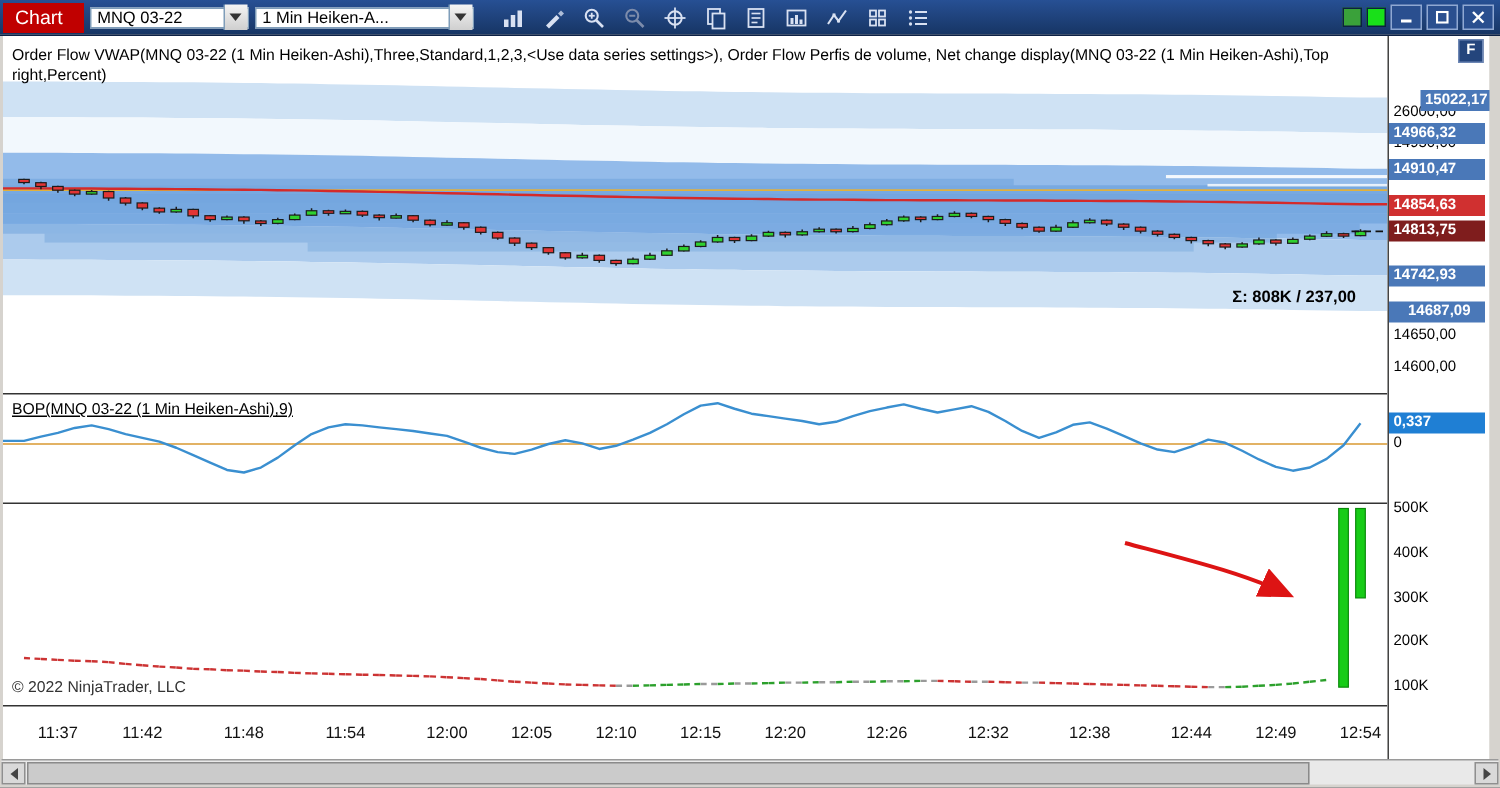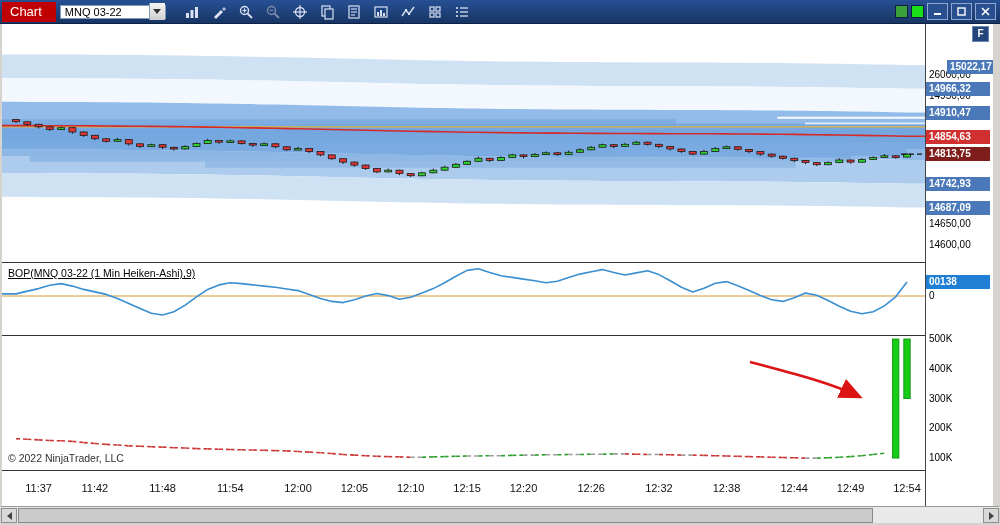--- a/index.html
+++ b/index.html
@@ -56,20 +56,26 @@
   <div class="titlebar">
     <div class="chart-btn">Chart</div>
 
     <div class="combo c1">
       <span class="combo-text">MNQ 03-22</span>
       <span class="combo-btn">
           <i class="tri-down"></i>
         </span>
     </div>
 
+    <div class="combo c2">
+      <span class="combo-text">1 Min Heiken-A...</span>
+      <span class="combo-btn">
+          <i class="tri-down"></i>
+        </span>
+    </div>
 
     <div class="tools">
       <button class="tbtn">
           <svg width="16" height="16" viewBox="0 0 16 16">
             <rect x="2" y="9" width="3" height="5" fill="#d9e1f2"></rect>
             <rect x="6.5" y="6" width="3" height="8" fill="#d9e1f2"></rect>
             <rect x="11" y="3" width="3" height="11" fill="#d9e1f2"></rect>
           </svg>
         </button>
       <button class="tbtn">
@@ -454,38 +460,40 @@
         <text x="408.7" y="468" text-anchor="middle" font-size="11" fill="#111">12:10</text>
         <text x="465.1" y="468" text-anchor="middle" font-size="11" fill="#111">12:15</text>
         <text x="521.5" y="468" text-anchor="middle" font-size="11" fill="#111">12:20</text>
         <text x="589.2" y="468" text-anchor="middle" font-size="11" fill="#111">12:26</text>
         <text x="656.9" y="468" text-anchor="middle" font-size="11" fill="#111">12:32</text>
         <text x="724.5" y="468" text-anchor="middle" font-size="11" fill="#111">12:38</text>
         <text x="792.2" y="468" text-anchor="middle" font-size="11" fill="#111">12:44</text>
         <text x="848.6" y="468" text-anchor="middle" font-size="11" fill="#111">12:49</text>
         <text x="905.0" y="468" text-anchor="middle" font-size="11" fill="#111">12:54</text>
       </svg>
+    <div class="overlay lbl-main">Order Flow VWAP(MNQ 03-22 (1 Min Heiken-Ashi),Three,Standard,1,2,3,&lt;Use data series settings&gt;), Order Flow Perfis de volume, Net change display(MNQ 03-22 (1 Min Heiken-Ashi),Top right,Percent)</div>
+    <div class="overlay lbl-sigma">Σ: 808K / 237,00</div>
     <div class="overlay lbl-bop">BOP(MNQ 03-22 (1 Min Heiken-Ashi),9)</div>
     <div class="overlay lbl-copy">© 2022 NinjaTrader, LLC</div>
   </div>
 
   <div class="price-axis" id="price-axis">
     <div class="fbtn">F</div>
   <div class="ax-plain" style="top: 45px;">26000,00</div>
       <div class="ax-plain" style="top: 66.3px;">14950,00</div>
       <div class="ax-plain" style="top: 193.8px;">14650,00</div>
       <div class="ax-plain" style="top: 215px;">14600,00</div>
       <div class="ax-badge kband" style="top: 36px; margin-left: 21px;">15022,17</div>
       <div class="ax-badge kband" style="top: 58.3px;">14966,32</div>
       <div class="ax-badge kband" style="top: 82.1px;">14910,47</div>
       <div class="ax-badge kvwap" style="top: 105.8px;">14854,63</div>
       <div class="ax-badge klast" style="top: 123.2px;">14813,75</div>
       <div class="ax-badge kband" style="top: 153.3px;">14742,93</div>
-      <div class="ax-badge kband" style="top: 177px;">14687,09</div>
-      <div class="ax-badge kbop" style="top: 251.1px;">00138</div>
+      <div class="ax-badge kband" style="top: 177px; text-align: center;">14687,09</div>
+      <div class="ax-badge kbop" style="top: 251.1px;">0,337</div>
       <div class="ax-plain" style="top: 266px;">0</div>
       <div class="ax-plain" style="top: 309px;">500K</div>
       <div class="ax-plain" style="top: 338.8px;">400K</div>
       <div class="ax-plain" style="top: 368.5px;">300K</div>
       <div class="ax-plain" style="top: 398.3px;">200K</div>
       <div class="ax-plain" style="top: 428.1px;">100K</div>
     </div>
   <div class="right-strip"></div>
 
   <div class="scrollbar">

